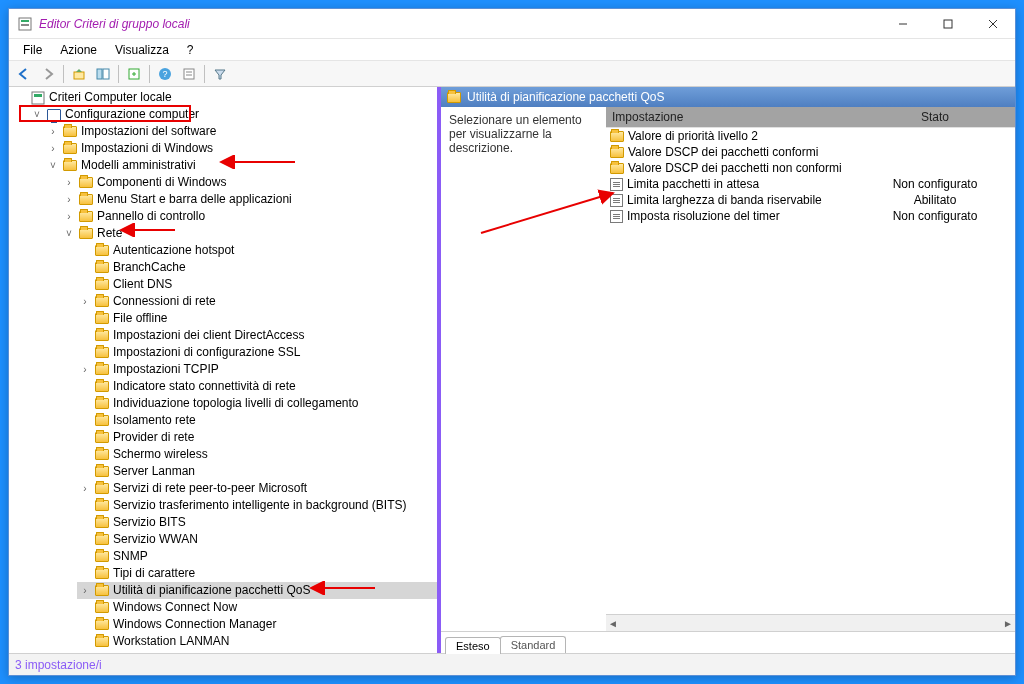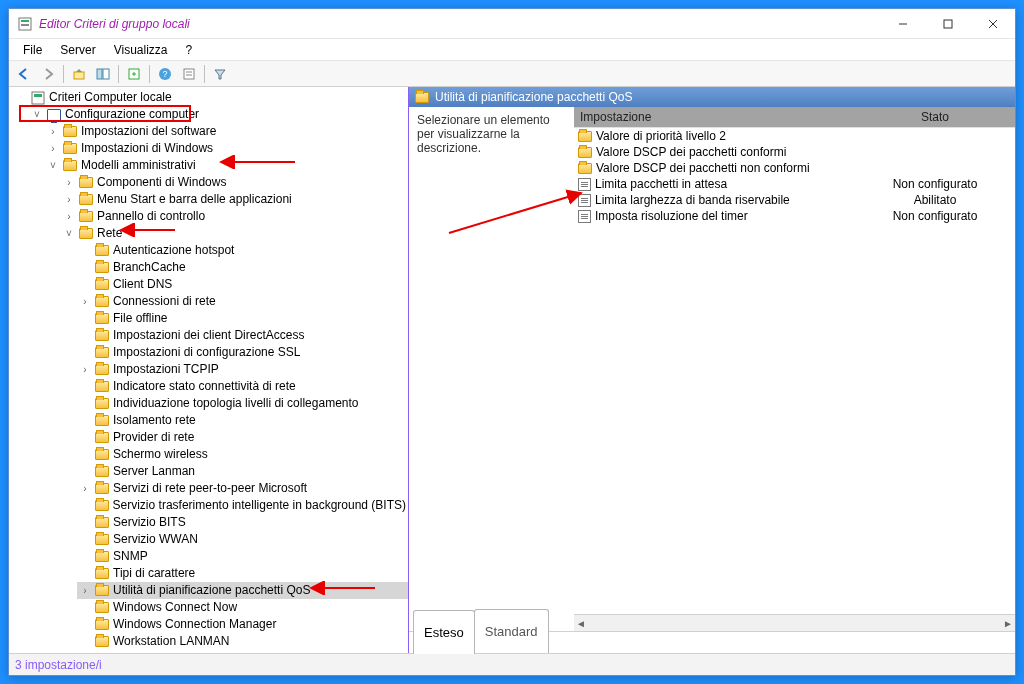--- a/index.html
+++ b/index.html
@@ -11,21 +11,21 @@
   .titlebar .app-icon { width:16px; height:16px; margin-right:6px; }
   .titlebar .title { flex:1; color:#a21caf;font-style:italic; }
   .win-controls { display:flex; height:100%; }
   .win-btn { width:45px; display:flex; align-items:center; justify-content:center; color:#555; }
   .menubar { height:22px; display:flex; align-items:center; padding:0 6px; border-bottom:1px solid #e5e5e5; gap:2px; }
   .menubar span { padding:2px 8px; }
   .toolbar { height:26px; border-bottom:1px solid #d0d0d0; display:flex; align-items:center; padding:0 4px; gap:2px; background:#f7f7f7; }
   .tb-btn { width:22px; height:22px; border:1px solid transparent; display:flex; align-items:center; justify-content:center; border-radius:2px; }
   .tb-sep { width:1px; height:18px; background:#c0c0c0; margin:0 2px; }
   .content { flex:1; display:flex; min-height:0; }
-  .tree-pane { width:400px; border-right:1px solid #8b5cf6; overflow:auto; padding:2px 0 2px 2px; }
+  .tree-pane { width:432px; border-right:4px solid #8b5cf6; overflow:auto; padding:2px 0 2px 2px; }
   .tree ul { list-style:none; margin:0; padding:0 0 0 16px; }
   .tree > ul { padding-left:2px; }
   .tree li { position:relative; line-height:17px; white-space:nowrap; }
   .row { display:flex; align-items:center; gap:4px; padding:0 2px; }
   .row.selected { background:#d6d6d6; }
   .tw { width:12px; text-align:center; color:#666; font-size:10px; display:inline-block; }
   .tw.empty { visibility:hidden; }
   .folder-icon { width:14px; height:11px; background:linear-gradient(#ffe9a2,#f7c13d); border:1px solid #d29a00; border-radius:1px; position:relative; }
   .folder-icon::before { content:""; position:absolute; top:-3px; left:0; width:6px; height:3px; background:#f7c13d; border:1px solid #d29a00; border-bottom:none; border-radius:1px 1px 0 0; }
   .policy-icon { width:14px; height:14px; display:inline-block; }
@@ -41,21 +41,21 @@
   .list-head { display:flex; border-bottom:1px solid #e0e0e0; }
   .list-head .col { padding:3px 6px; color:#222; background:#a3a3a3; }
   .list-rows { flex:1; overflow:auto; }
   .lrow { display:flex; align-items:center; padding:1px 0; }
   .lrow .c1 { flex:1; display:flex; align-items:center; gap:4px; padding-left:4px; }
   .lrow .c2 { width:160px; text-align:center; padding-right:0; }
   .setting-icon { width:13px; height:13px; border:1px solid #7a7a7a; background:#fff; position:relative; }
   .setting-icon::before{content:"";position:absolute;left:2px;top:3px;width:7px;height:1px;background:#7a7a7a;box-shadow:0 2px 0 #7a7a7a,0 4px 0 #7a7a7a;}
   .hscroll { height:17px; border-top:1px solid #d0d0d0; background:#f0f0f0; display:flex; align-items:center; justify-content:space-between; padding:0 2px; font-size:10px; color:#666;}
   .tabs { height:22px; border-top:1px solid #d0d0d0; display:flex; align-items:flex-end; padding-left:4px; background:#fff;}
-  .tab { border:1px solid #b5b5b5; border-bottom:none; padding:14px 10px; font-size:13px; background:#fff; margin-right:-1px; border-radius:3px 3px 0 0; color:#555;}
+  .tab { border:1px solid #b5b5b5; border-bottom:none; padding:2px 10px; font-size:11px; background:#fff; margin-right:-1px; border-radius:3px 3px 0 0; color:#555;}
   .tab.active { color:#000; position:relative; top:1px; background:#fff; }
   .statusbar { height:22px; border-top:1px solid #d0d0d0; background:#f3f3f3; display:flex; align-items:center; padding:0 6px; color:#8b5cf6; }
   .annot-layer { position:absolute; inset:0; pointer-events:none; }
   svg { display:block; }
 </style>
 </head>
 <body>
 
 <div class="desktop">
   <div class="window">
@@ -84,21 +84,21 @@
             <svg width="10" height="10">
               <line x1="1" y1="1" x2="9" y2="9" stroke="#333"></line>
               <line x1="9" y1="1" x2="1" y2="9" stroke="#333"></line>
             </svg>
           </div>
       </div>
     </div>
 
     <div class="menubar">
       <span>File</span>
-      <span>Server</span>
+      <span>Azione</span>
       <span>Visualizza</span>
       <span>?</span>
     </div>
 
     <div class="toolbar">
       <div class="tb-btn">
           <svg width="14" height="14">
             <path d="M9 2 L3 7 L9 12" fill="none" stroke="#1e70c9" stroke-width="2"></path>
           </svg>
         </div>

